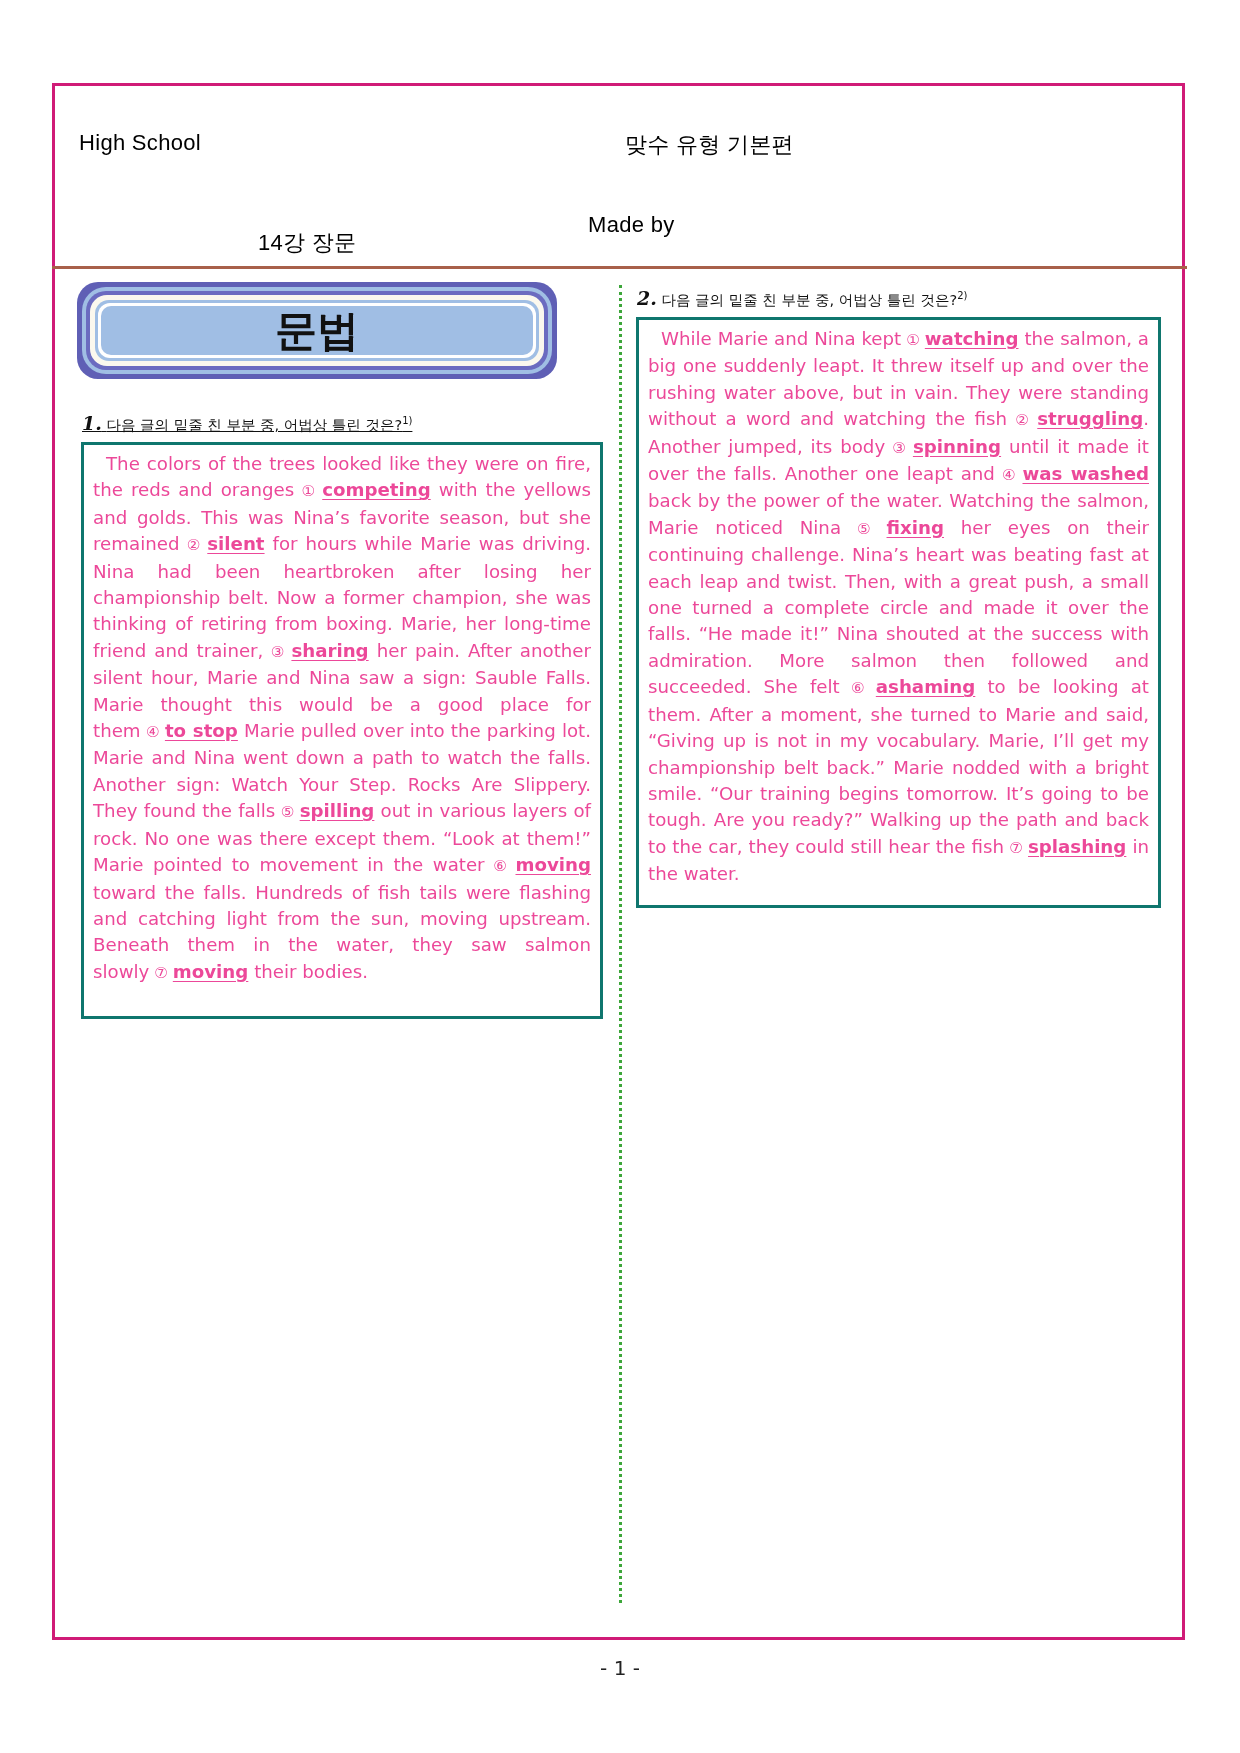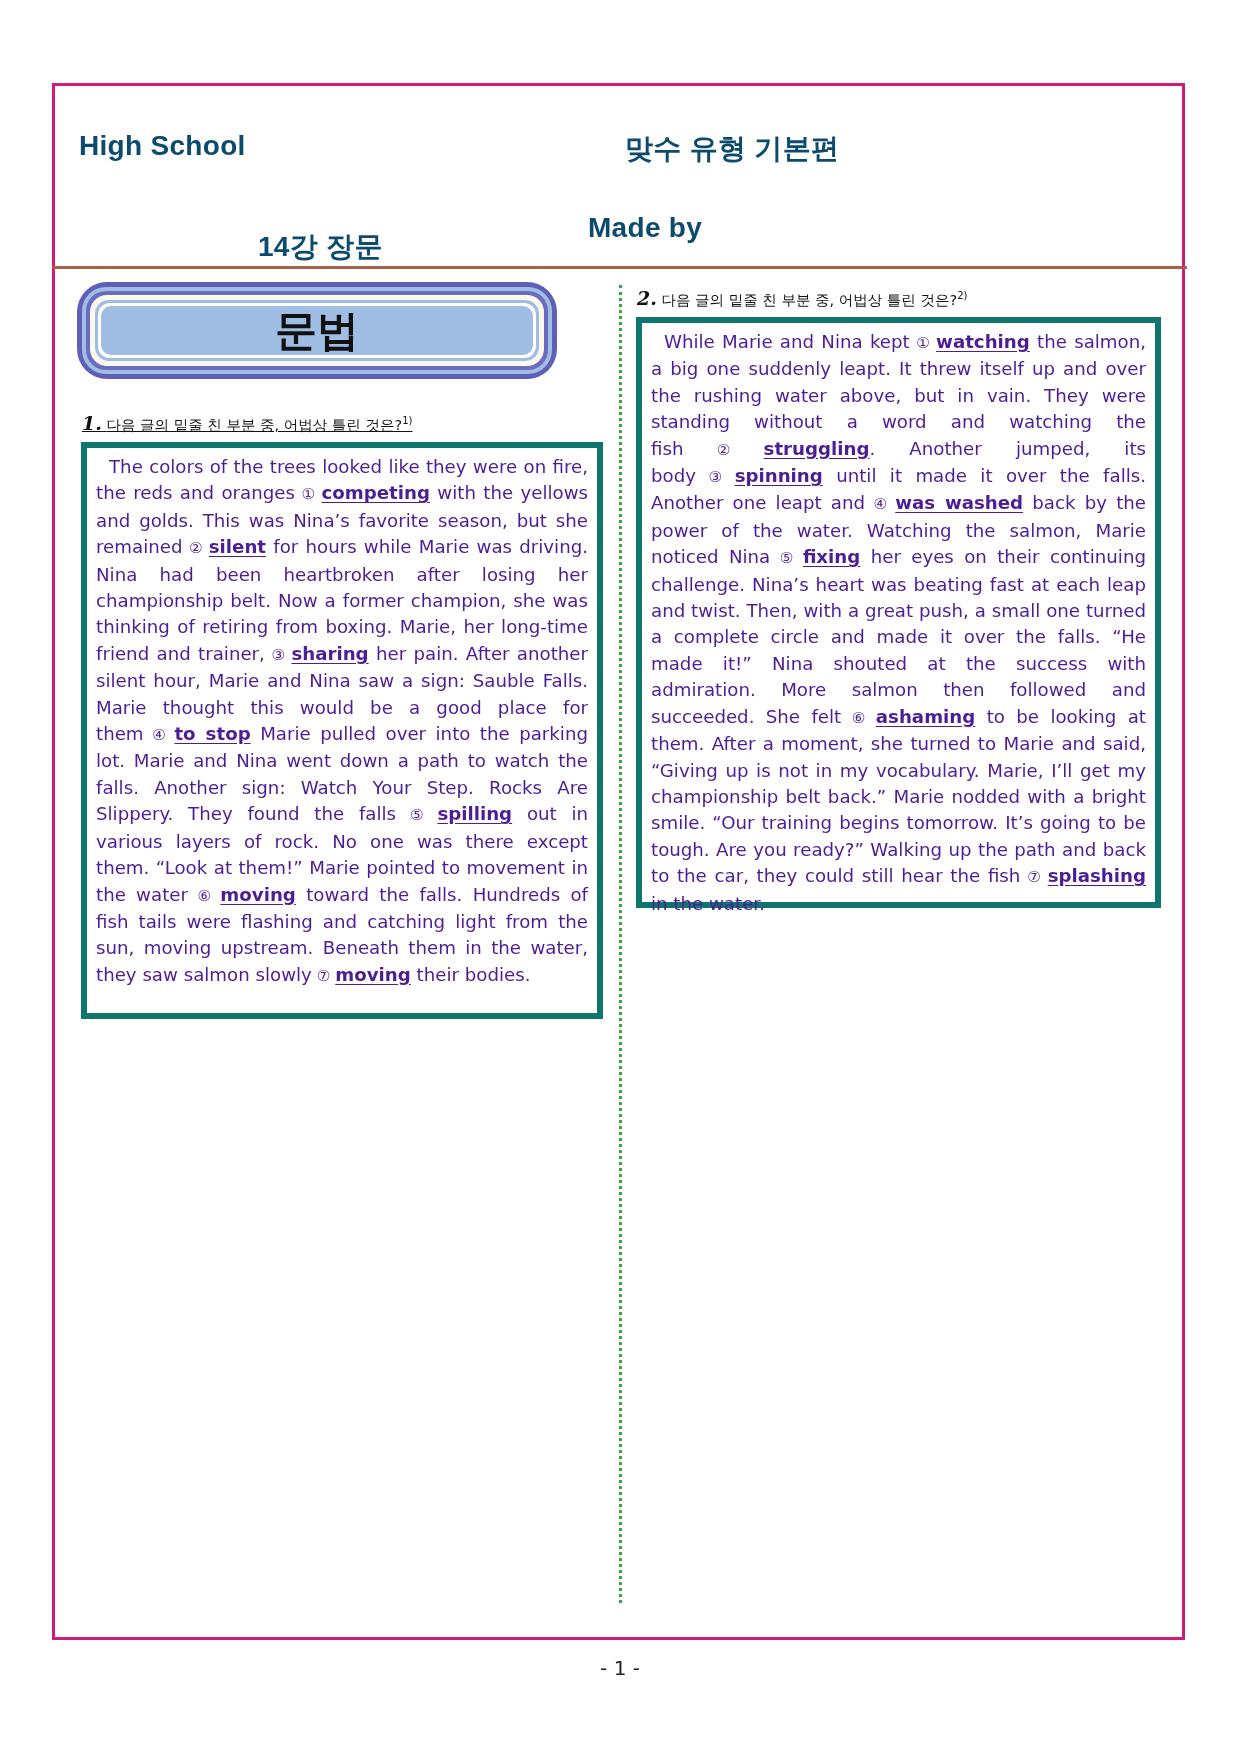--- a/index.html
+++ b/index.html
@@ -1,32 +1,32 @@
 <!DOCTYPE html>
 <html><head>
 <meta charset="utf-8">
 <style>
   html, body { margin: 0; padding: 0; background: #ffffff; }
   body { width: 1240px; height: 1753px; position: relative; font-family: "DejaVu Sans", sans-serif; color: #111; }
   .frame { position: absolute; left: 52px; top: 83px; width: 1133px; height: 1557px; border: 3px solid #d01b77; box-sizing: border-box; }
   .hdr-line { position: absolute; left: 52px; top: 266px; width: 1135px; height: 3px; background: #a8604a; }
-  .hdr-text { position: absolute; font-family: "Liberation Sans", sans-serif; font-size: 28px; font-weight: bold; color: #0c4a6e; letter-spacing: 0.3px; }
+  .hdr-text { position: absolute; font-family: "Liberation Sans", sans-serif; font-size: 22px; font-weight: normal; color: #000000; letter-spacing: 0.3px; }
   .col-div { position: absolute; left: 619px; top: 285px; width: 0; height: 1318px; border-left: 3px dotted #3da63a; }
-  .banner { position: absolute; left: 77px; top: 282px; width: 480px; height: 97px; border-radius: 30px; background: #5f5fb5; box-sizing: border-box; }
+  .banner { position: absolute; left: 77px; top: 282px; width: 480px; height: 97px; border-radius: 21px; background: #5f5fb5; box-sizing: border-box; }
   .banner .r1 { position: absolute; left: 5px; top: 5px; right: 5px; bottom: 5px; border-radius: 24px; background: #a0bee4; }
   .banner .r2 { position: absolute; left: 9px; top: 9px; right: 9px; bottom: 9px; border-radius: 20px; background: #6b6bc0; }
   .banner .r3 { position: absolute; left: 13px; top: 13px; right: 13px; bottom: 13px; border-radius: 17px; background: #fbf8ee; }
   .banner .r4 { position: absolute; left: 18px; top: 18px; right: 18px; bottom: 18px; border-radius: 14px; background: #a0bee4; }
   .banner .r5 { position: absolute; left: 21px; top: 21px; right: 21px; bottom: 21px; border-radius: 12px; background: #ffffff; }
   .banner .r6 { position: absolute; left: 24px; top: 24px; right: 24px; bottom: 24px; border-radius: 10px; background: #a0bee4; display: flex; align-items: center; justify-content: center; }
   .banner .title { font-family: "DejaVu Sans", sans-serif; font-weight: bold; font-size: 42px; color: #111; }
   .q-head { position: absolute; font-family: "DejaVu Sans", sans-serif; font-size: 14.5px; color: #111; white-space: nowrap; }
   .q-head .num { font-family: "DejaVu Serif", serif; font-weight: bold; font-style: italic; font-size: 19px; }
   .q-head sup { font-size: 10px; }
-  .box { position: absolute; border: 6px solid #0f766e; box-sizing: border-box; padding: 6px 9px 5px 9px; font-family: "DejaVu Sans", sans-serif; font-size: 18.2px; line-height: 26.4px; text-align: justify; color: #4c1d95; }
+  .box { position: absolute; border: 3px solid #0f766e; box-sizing: border-box; padding: 6px 9px 5px 9px; font-family: "DejaVu Sans", sans-serif; font-size: 18.2px; line-height: 26.4px; text-align: justify; color: #ec4899; }
   .box p { margin: 0; text-indent: 13px; }
   .u { font-weight: bold; text-decoration: underline; text-underline-offset: 3px; }
   .cn { font-size: 15px; margin: 0 5px; }
   .page-num { position: absolute; left: 0; width: 1240px; top: 1656px; text-align: center; font-family: "DejaVu Sans", sans-serif; font-size: 20px; color: #222; }
 </style>
 </head>
 <body>
 
 <div class="frame"></div>
 

